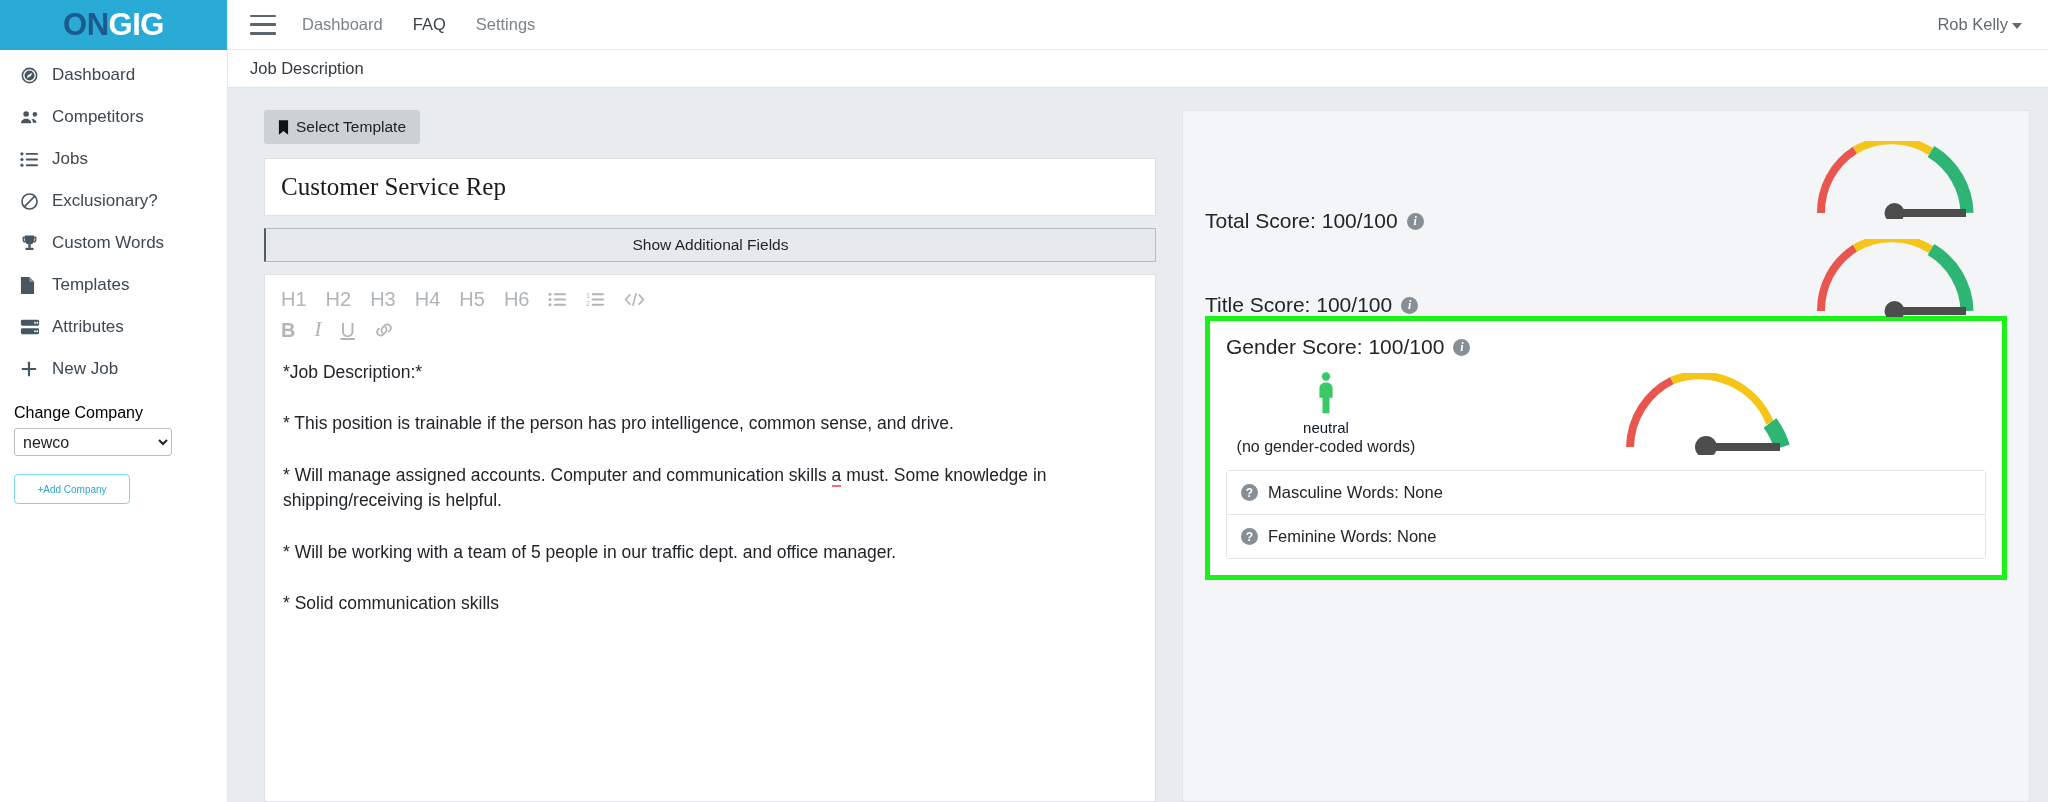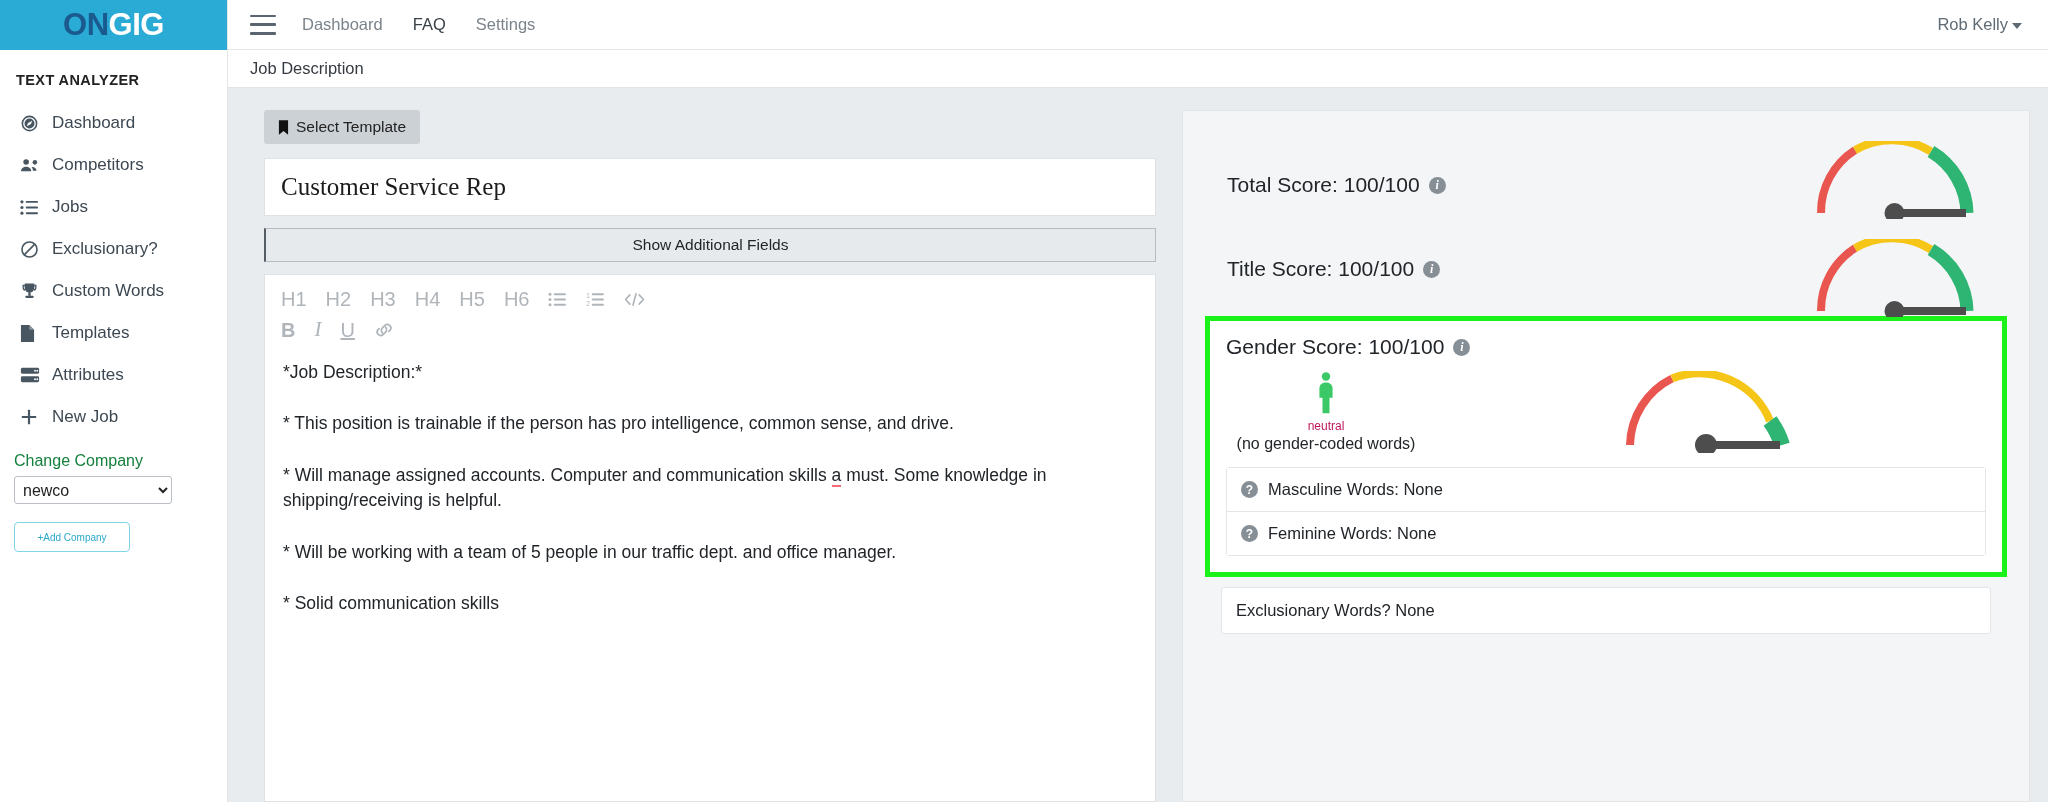--- a/index.html
+++ b/index.html
@@ -39,21 +39,21 @@
   .nav-ico {
     width: 26px; min-width: 26px; display: inline-flex;
     align-items: center; justify-content: flex-start; color: #475661;
   }
   .nav-ico svg { display:block; }
   .nav-label { padding-left: 6px; }
 
   .change-company {
     padding: 14px 16px 0 14px;
   }
-  .cc-label { font-size: 16px; color: #15803d; padding-bottom: 6px; }
+  .cc-label { font-size: 16px; color: #000000; padding-bottom: 6px; }
   .cc-select {
     width: 158px; height: 28px;
     border: 1px solid #b9bfc4; border-radius: 3px;
     background: #fff; font-size: 16px; color: #222;
     font-family: "Liberation Sans", sans-serif;
     padding: 0 4px;
   }
   .add-company {
     margin: 18px 0 0 14px;
     width: 116px; height: 30px;
@@ -129,21 +129,21 @@
   .doc-body { padding: 4px 18px 0 18px; overflow: hidden; }
   .doc-p { font-size: 17.5px; color: #212529; line-height: 1.45; margin-bottom: 26px; }
   .grammar { border-bottom: 2.5px solid #f56a79; }
 
   
   .score-col { flex: 1; min-width: 0; }
   .score-panel {
     background: #f4f5f6; border: 1px solid #e2e4e6;
     padding: 26px 22px 0 22px; height: 100%;
   }
-  .score-row { display: flex; align-items: center; margin-left: 22px; }
+  .score-row { display: flex; align-items: flex-end; }
   .score-left { flex: 1; }
   .score-line { font-size: 21px; color: #212529; display:flex; align-items:center; gap: 9px; }
   .score-line + .score-line { margin-top: 60px; }
   .info-ico {
     width: 17px; height: 17px; border-radius: 50%; background: #868e96;
     color: #fff; font-size: 12px; font-style: italic; font-weight: bold;
     display:inline-flex; align-items:center; justify-content:center;
     font-family: "Liberation Serif", serif; cursor: pointer;
   }
   .gauge-stack { width: 200px; display: flex; flex-direction: column; gap: 20px; padding-top: 4px; }
@@ -161,21 +161,21 @@
 
   .gender-box {
     border: 5px solid #1AF21A; background: #ffffff;
     margin-top: -1px; padding: 14px 16px 16px 16px;
   }
   .gender-title { font-size: 21px; color: #212529; display:flex; align-items:center; gap:9px; }
   .gender-main { display: flex; align-items: center; margin-top: 12px; }
   .gender-left { width: 200px; text-align: center; }
   .person-ico { display:flex; justify-content:center; }
   .person-ico svg { display: block; }
-  .neutral-label { font-size: 12px; color: #be185d; margin-top: 4px; }
+  .neutral-label { font-size: 15px; color: #0f172a; margin-top: 4px; }
   .neutral-sub { font-size: 16px; color: #232629; margin-top: 2px; }
   .gender-gauge { flex: 1; display: flex; justify-content: center; }
 
   .word-list { margin-top: 14px; border: 1px solid #e3e5e7; border-radius: 3px; }
   .word-item {
     display: flex; align-items: center; gap: 10px;
     padding: 12px 14px; font-size: 16.5px; color: #212529;
     border-bottom: 1px solid #e3e5e7; background: #fff;
   }
   .word-item:last-child { border-bottom: none; }
@@ -193,21 +193,20 @@
 </head>
 <body>
 
 <div class="app">
 
   <aside class="sidebar">
     <div class="logo-bar">
       <div class="logo-text"><span class="logo-on">ON</span><span class="logo-gig">GIG</span></div>
     </div>
 
-    <div class="sidebar-title">TEXT ANALYZER</div>
 
     <nav class="nav-list">
       <div class="nav-item">
         <span class="nav-ico">
           <svg width="19" height="19" viewBox="0 0 24 24" fill="#475661">
               <path d="M12 2a10 10 0 1 0 0 20 10 10 0 0 0 0-20zm0 18a8 8 0 1 1 0-16 8 8 0 0 1 0 16z"></path>
               <circle cx="12" cy="12" r="6.3" fill="#475661"></circle>
               <path d="M15.5 8.5L10.2 11.4 8.5 15.5l5.3-2.9z" fill="#fff"></path>
             </svg>
         </span>
@@ -465,22 +464,19 @@
                 <span class="q-ico">?</span>
                 <span>Masculine Words: None</span>
               </div>
               <div class="word-item">
                 <span class="q-ico">?</span>
                 <span>Feminine Words: None</span>
               </div>
             </div>
           </div>
 
-          <div class="excl-wrap">
-            <div class="excl-item">Exclusionary Words? None</div>
-          </div>
 
         </div>
       </div>
 
     </div>
   </div>
 </div>
 
 </body></html>

